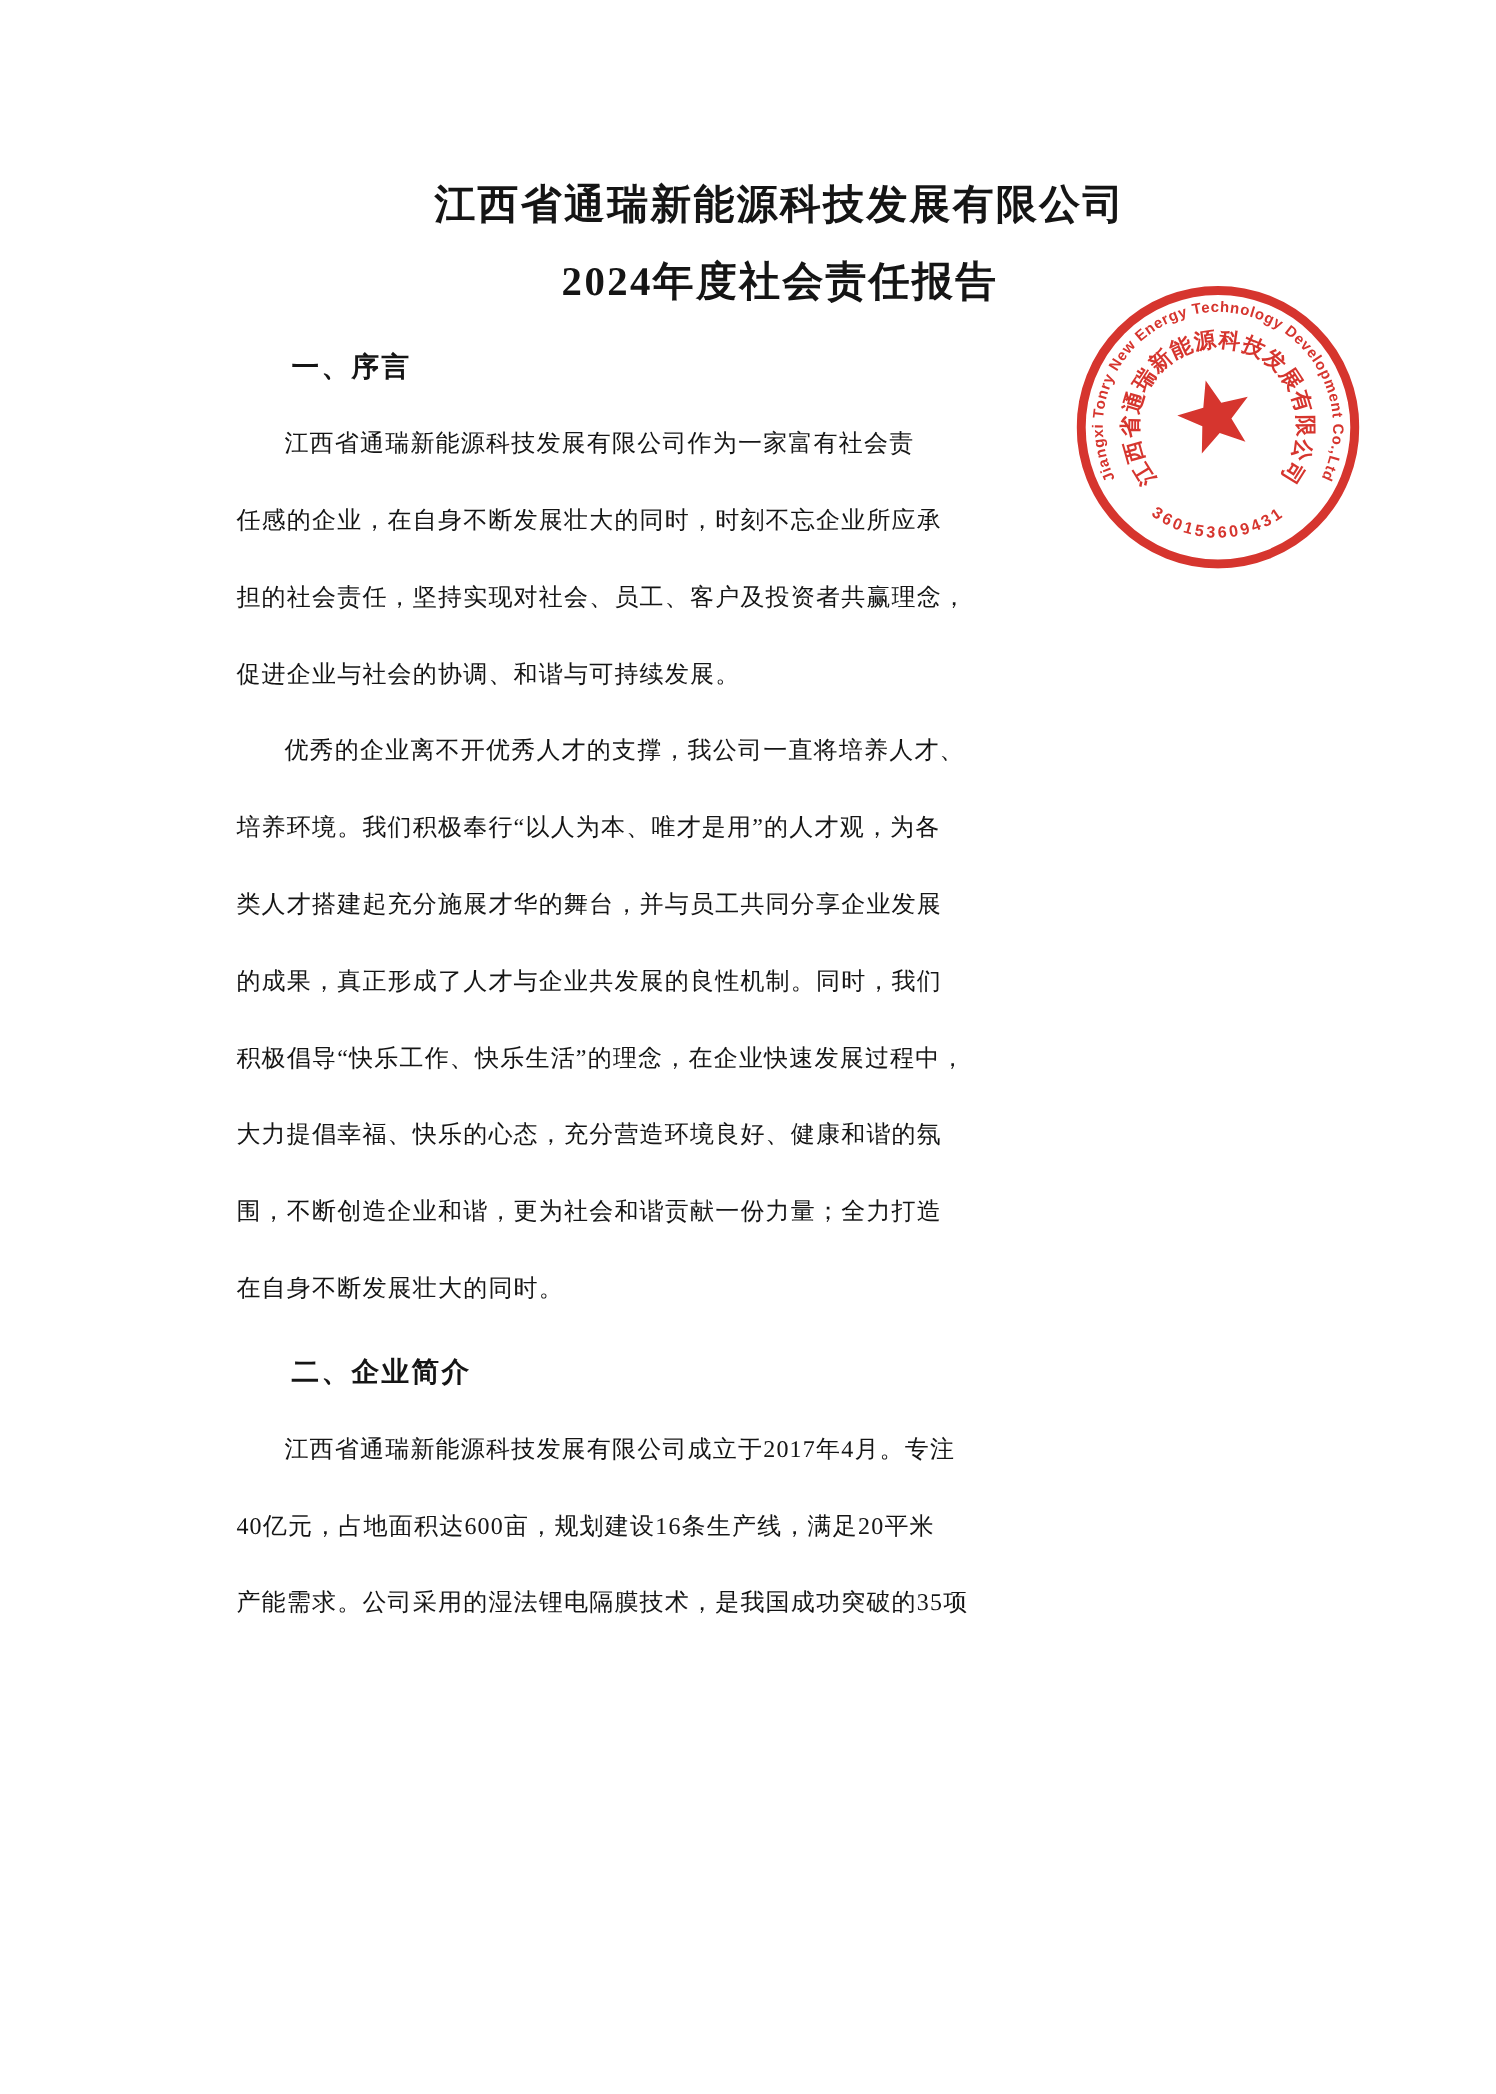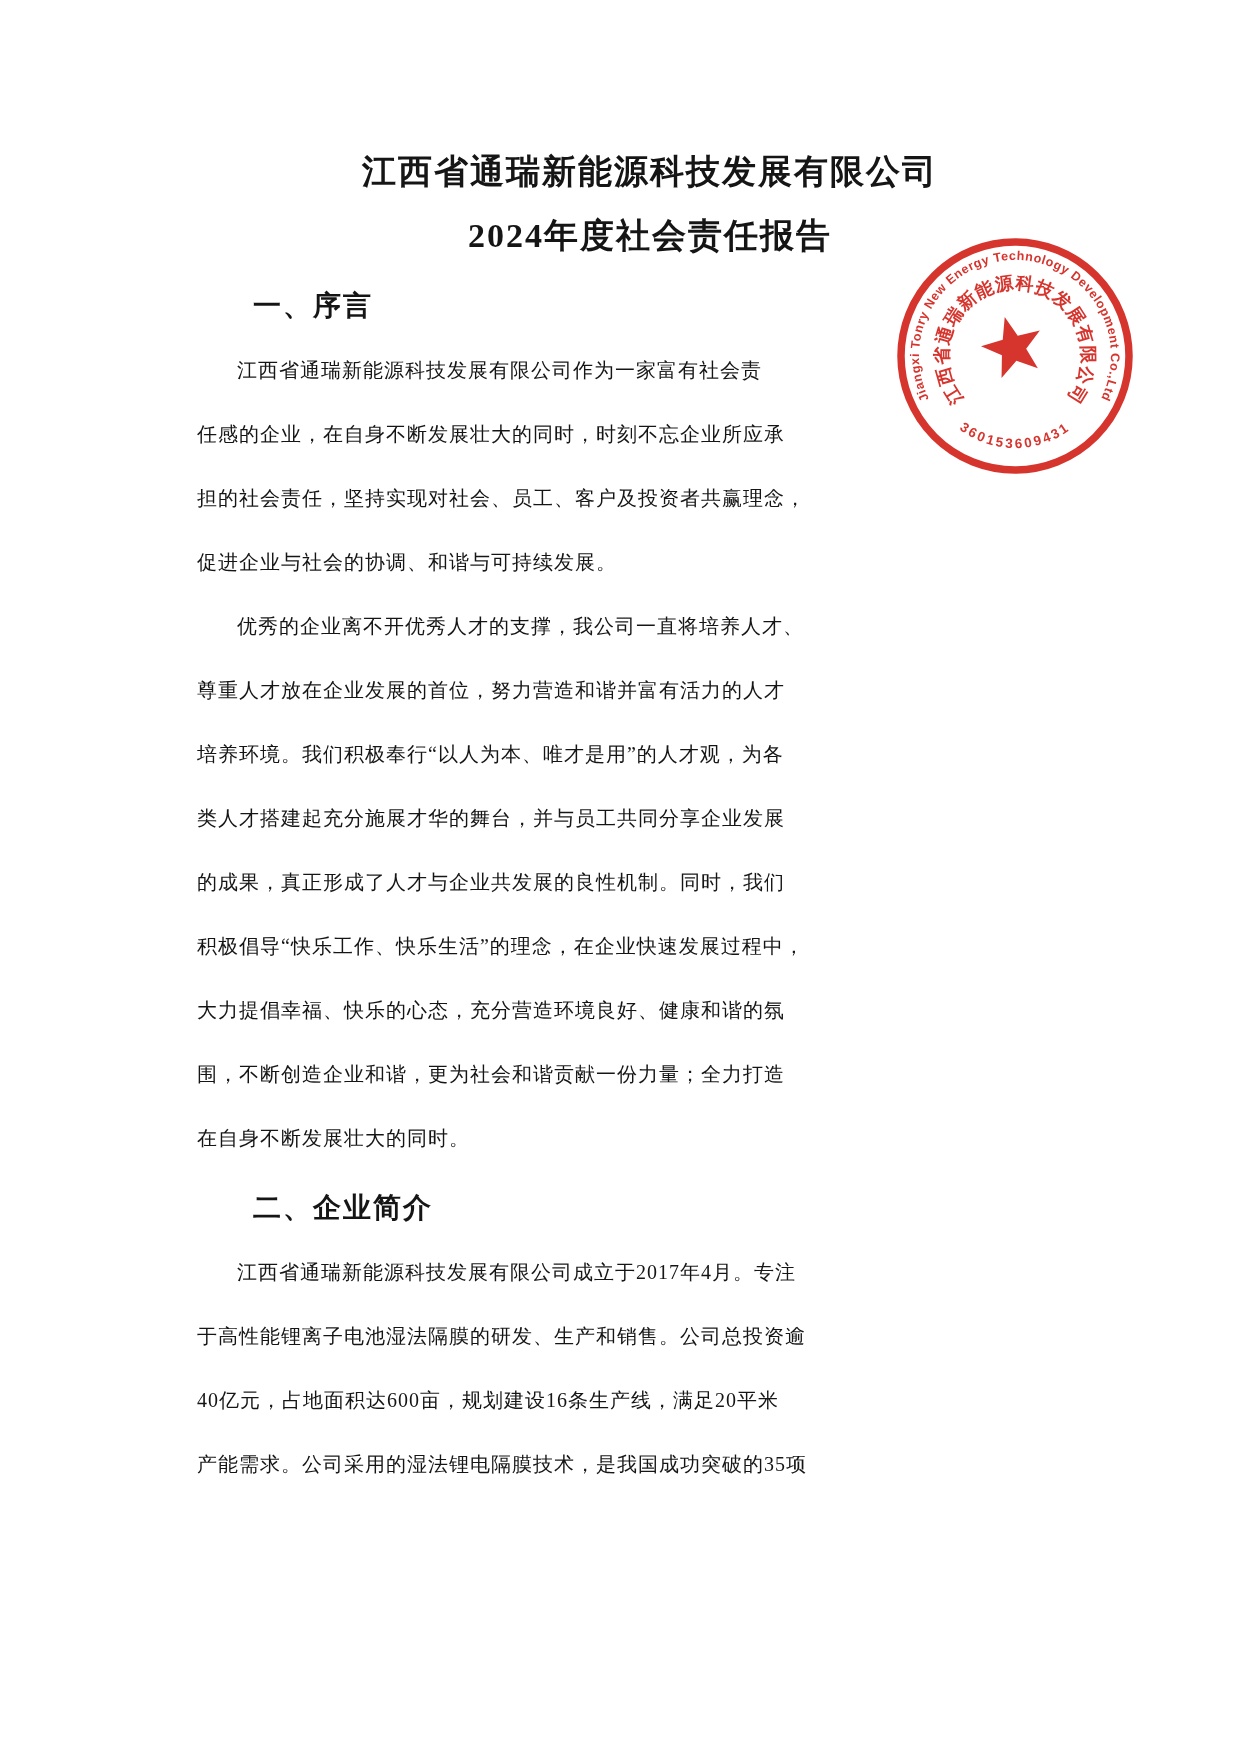--- a/index.html
+++ b/index.html
@@ -19,21 +19,21 @@
   }
   .doc-title{
     font-size:34px;
     font-weight:bold;
     line-height:64px;
     text-align:center;
     letter-spacing:2px;
     white-space:nowrap;
   }
   .section-heading{
-    font-size:28px;
+    font-size:23px;
     font-weight:bold;
     line-height:64px;
     margin-top:6px;
     padding-left:2em;
     letter-spacing:2px;
   }
   .body-line{
     font-size:20px;
     line-height:64px;
     letter-spacing:1px;
@@ -71,35 +71,33 @@
 
     <div>
       <div class="body-line indent">江西省通瑞新能源科技发展有限公司作为一家富有社会责</div>
       <div class="body-line">任感的企业，在自身不断发展壮大的同时，时刻不忘企业所应承</div>
       <div class="body-line">担的社会责任，坚持实现对社会、员工、客户及投资者共赢理念，</div>
       <div class="body-line">促进企业与社会的协调、和谐与可持续发展。</div>
     </div>
 
     <div>
       <div class="body-line indent">优秀的企业离不开优秀人才的支撑，我公司一直将培养人才、</div>
-      <div class="body-line">尊重人才放在企业发展的首位，努力营造和谐并富有活力的人才</div>
       <div class="body-line">培养环境。我们积极奉行“以人为本、唯才是用”的人才观，为各</div>
       <div class="body-line">类人才搭建起充分施展才华的舞台，并与员工共同分享企业发展</div>
       <div class="body-line">的成果，真正形成了人才与企业共发展的良性机制。同时，我们</div>
       <div class="body-line">积极倡导“快乐工作、快乐生活”的理念，在企业快速发展过程中，</div>
       <div class="body-line">大力提倡幸福、快乐的心态，充分营造环境良好、健康和谐的氛</div>
       <div class="body-line">围，不断创造企业和谐，更为社会和谐贡献一份力量；全力打造</div>
       <div class="body-line">在自身不断发展壮大的同时。</div>
     </div>
 
     <div class="section-heading">二、企业简介</div>
 
     <div>
       <div class="body-line indent">江西省通瑞新能源科技发展有限公司成立于2017年4月。专注</div>
-      <div class="body-line">于高性能锂离子电池湿法隔膜的研发、生产和销售。公司总投资逾</div>
       <div class="body-line">40亿元，占地面积达600亩，规划建设16条生产线，满足20平米</div>
       <div class="body-line">产能需求。公司采用的湿法锂电隔膜技术，是我国成功突破的35项</div>
     </div>
 
   </div>
 
   <svg class="seal" viewBox="0 0 236 236" aria-hidden="true">
     <defs>
       <path id="arc-en" d="M 32.5 161.6 A 96 96 0 1 1 203.5 161.6" fill="none"></path>
       <path id="arc-zh" d="M 61.2 153.5 A 67 67 0 1 1 174.8 153.5" fill="none"></path>

